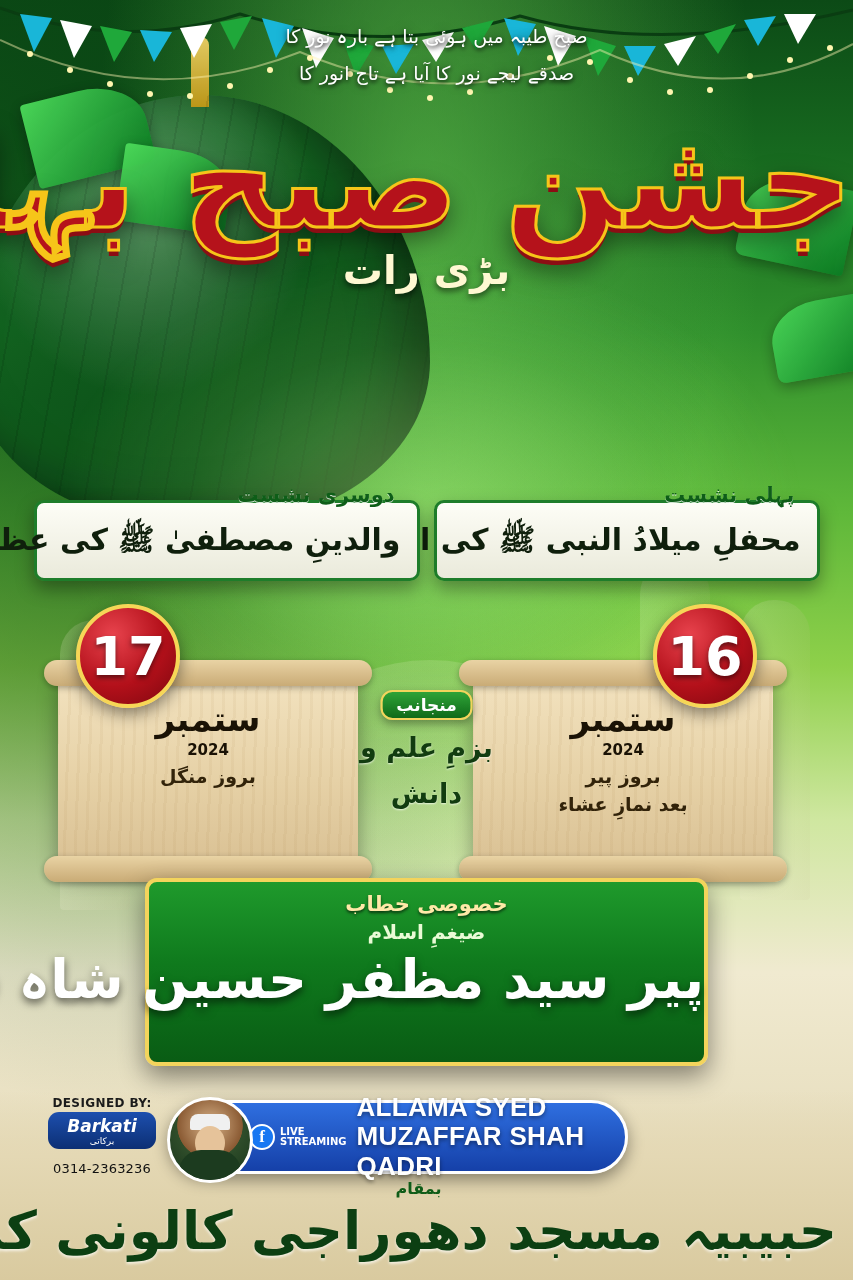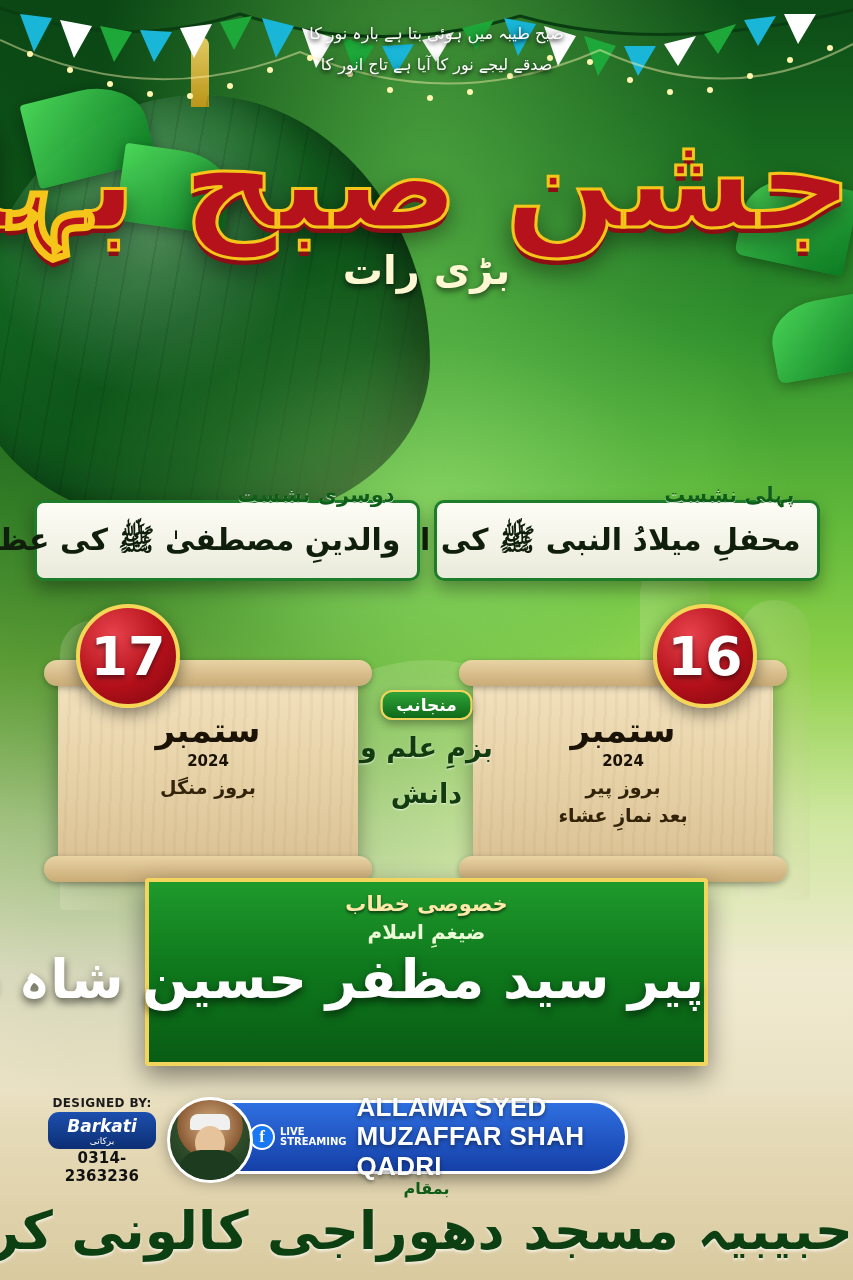--- a/index.html
+++ b/index.html
@@ -108,21 +108,21 @@
   }
 
   
   .couplet {
     position: absolute;
     left: 0; right: 0; top: 18px;
     text-align: center;
     color: #ffffff;
     text-shadow: 0 2px 4px rgba(0,0,0,0.75), 0 0 10px rgba(0,0,0,0.5);
   }
-  .couplet .line { font-size: 16px; line-height: 1.95; letter-spacing: 0.3px; padding-left: 20px; }
+  .couplet .line { font-size: 19px; line-height: 1.95; letter-spacing: 0.3px; padding-left: 20px; }
 
   
   .title-wrap {
     position: absolute;
     left: 0; right: 0; top: 110px;
     text-align: center;
   }
   .title-main {
     font-size: 132px;
     line-height: 1.08;
@@ -211,21 +211,20 @@
   .scroll-body {
     position: absolute;
     inset: 26px 14px 22px;
     text-align: center;
     color: #1a1205;
   }
   .scroll-month {
     font-size: 34px;
     font-weight: bold;
     line-height: 1.25;
-    margin-top: 11px;
   }
   .scroll-year {
     font-size: 15px;
     font-weight: bold;
   }
   .scroll-note {
     margin-top: 6px;
     font-size: 19px;
     font-weight: bold;
     color: #32230a;
@@ -271,21 +270,21 @@
     color: #123c10;
     text-shadow: 0 1px 2px rgba(255,255,255,0.7);
     line-height: 1.35;
   }
 
   
   .speaker-panel {
     position: absolute;
     left: 145px; top: 878px;
     width: 563px; height: 188px;
-    border-radius: 4px;
+    border-radius: 12px;
     background: linear-gradient(180deg, #1f9a2c 0%, #0f7a1d 45%, #095c14 100%);
     border: 4px solid #f3d45c;
     box-shadow: 0 10px 26px rgba(0,0,0,0.45);
     text-align: center;
     padding-top: 10px;
   }
   .speaker-panel .sp-eyebrow {
     font-size: 21px;
     font-weight: bold;
     color: #ffe9a8;
@@ -322,23 +321,23 @@
   .designer .d-card {
     margin-top: 2px;
     background: linear-gradient(180deg, #1d4fae, #0c2f74);
     border-radius: 11px;
     padding: 4px 2px 3px;
     color: #fff;
   }
   .designer .d-brand { font-size: 17px; font-style: italic; font-weight: bold; }
   .designer .d-sub { font-size: 9px; }
   .designer .d-phone {
-    margin-top: 0;
-    font-size: 15px;
-    font-weight: bold;
+    margin-top: 12px;
+    font-size: 13px;
+    font-weight: normal;
     color: #111;
     letter-spacing: 0.2px;
   }
 
   
   .live-bar {
     position: absolute;
     left: 168px; top: 1100px;
     width: 460px; height: 74px;
     border-radius: 37px;
@@ -406,21 +405,21 @@
     font-weight: bold;
     font-size: 26px;
     line-height: 1.12;
     text-shadow: 0 2px 4px rgba(0,0,0,0.45);
     letter-spacing: 0.3px;
   }
 
   
   .venue {
     position: absolute;
-    left: 0; right: 0; bottom: 16px;
+    left: 0; right: 16px; bottom: 16px;
     text-align: center;
   }
   .venue .v-badge {
     font-size: 16px;
     font-weight: bold;
     color: #0f5c18;
   }
   .venue .v-line {
     font-size: 53px;
     font-weight: bold;

